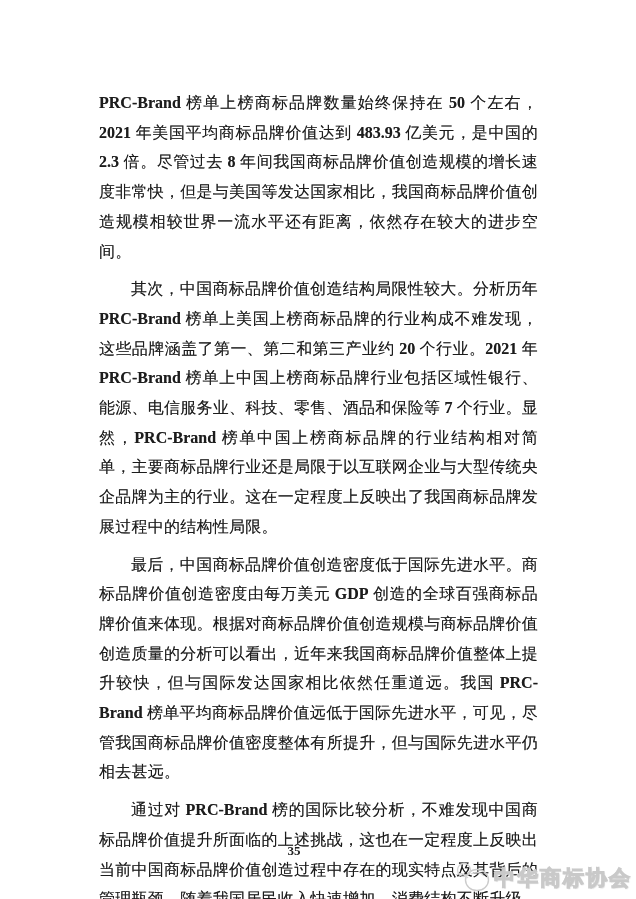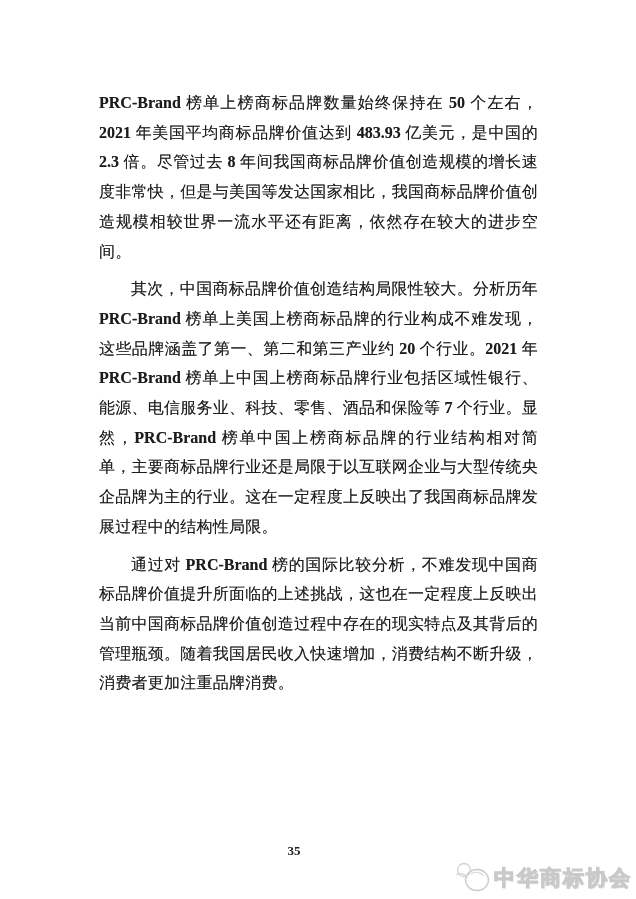--- a/index.html
+++ b/index.html
@@ -76,20 +76,21 @@
   }
 </style>
 </head>
 <body>
 
 <div class="page">
 
   <div class="page-text">
     <p class="para"><span class="latin">PRC-Brand</span> 榜单上榜商标品牌数量始终保持在 <span class="latin">50</span> 个左右，<span class="latin">2021</span> 年美国平均商标品牌价值达到 <span class="latin">483.93</span> 亿美元，是中国的 <span class="latin">2.3</span> 倍。尽管过去 <span class="latin">8</span> 年间我国商标品牌价值创造规模的增长速度非常快，但是与美国等发达国家相比，我国商标品牌价值创造规模相较世界一流水平还有距离，依然存在较大的进步空间。</p>
     <p class="para indent">其次，中国商标品牌价值创造结构局限性较大。分析历年 <span class="latin">PRC-Brand</span> 榜单上美国上榜商标品牌的行业构成不难发现，这些品牌涵盖了第一、第二和第三产业约 <span class="latin">20</span> 个行业。<span class="latin">2021</span> 年 <span class="latin">PRC-Brand</span> 榜单上中国上榜商标品牌行业包括区域性银行、能源、电信服务业、科技、零售、酒品和保险等 <span class="latin">7</span> 个行业。显然，<span class="latin">PRC-Brand</span> 榜单中国上榜商标品牌的行业结构相对简单，主要商标品牌行业还是局限于以互联网企业与大型传统央企品牌为主的行业。这在一定程度上反映出了我国商标品牌发展过程中的结构性局限。</p>
+    <p class="para indent">最后，中国商标品牌价值创造密度低于国际先进水平。商标品牌价值创造密度由每万美元 <span class="latin">GDP</span> 创造的全球百强商标品牌价值来体现。根据对商标品牌价值创造规模与商标品牌价值创造质量的分析可以看出，近年来我国商标品牌价值整体上提升较快，但与国际发达国家相比依然任重道远。我国 <span class="latin">PRC-Brand</span> 榜单平均商标品牌价值远低于国际先进水平，可见，尽管我国商标品牌价值密度整体有所提升，但与国际先进水平仍相去甚远。</p>
     <p class="para indent">通过对 <span class="latin">PRC-Brand</span> 榜的国际比较分析，不难发现中国商标品牌价值提升所面临的上述挑战，这也在一定程度上反映出当前中国商标品牌价值创造过程中存在的现实特点及其背后的管理瓶颈。随着我国居民收入快速增加，消费结构不断升级，消费者更加注重品牌消费。</p>
   </div>
 
   <div class="page-number">35</div>
 
   <div class="watermark">
     <svg class="watermark-logo" viewBox="0 0 40 34" xmlns="http://www.w3.org/2000/svg">
       <ellipse cx="24" cy="19" rx="11.5" ry="10.5" fill="none" stroke="#cccccc" stroke-width="1.4"></ellipse>
       <circle cx="11" cy="9" r="6.5" fill="none" stroke="#d2d2d2" stroke-width="1.3"></circle>
       <path d="M3 14 C 7 11, 12 13, 15 17" fill="none" stroke="#d6d6d6" stroke-width="1.2"></path>

